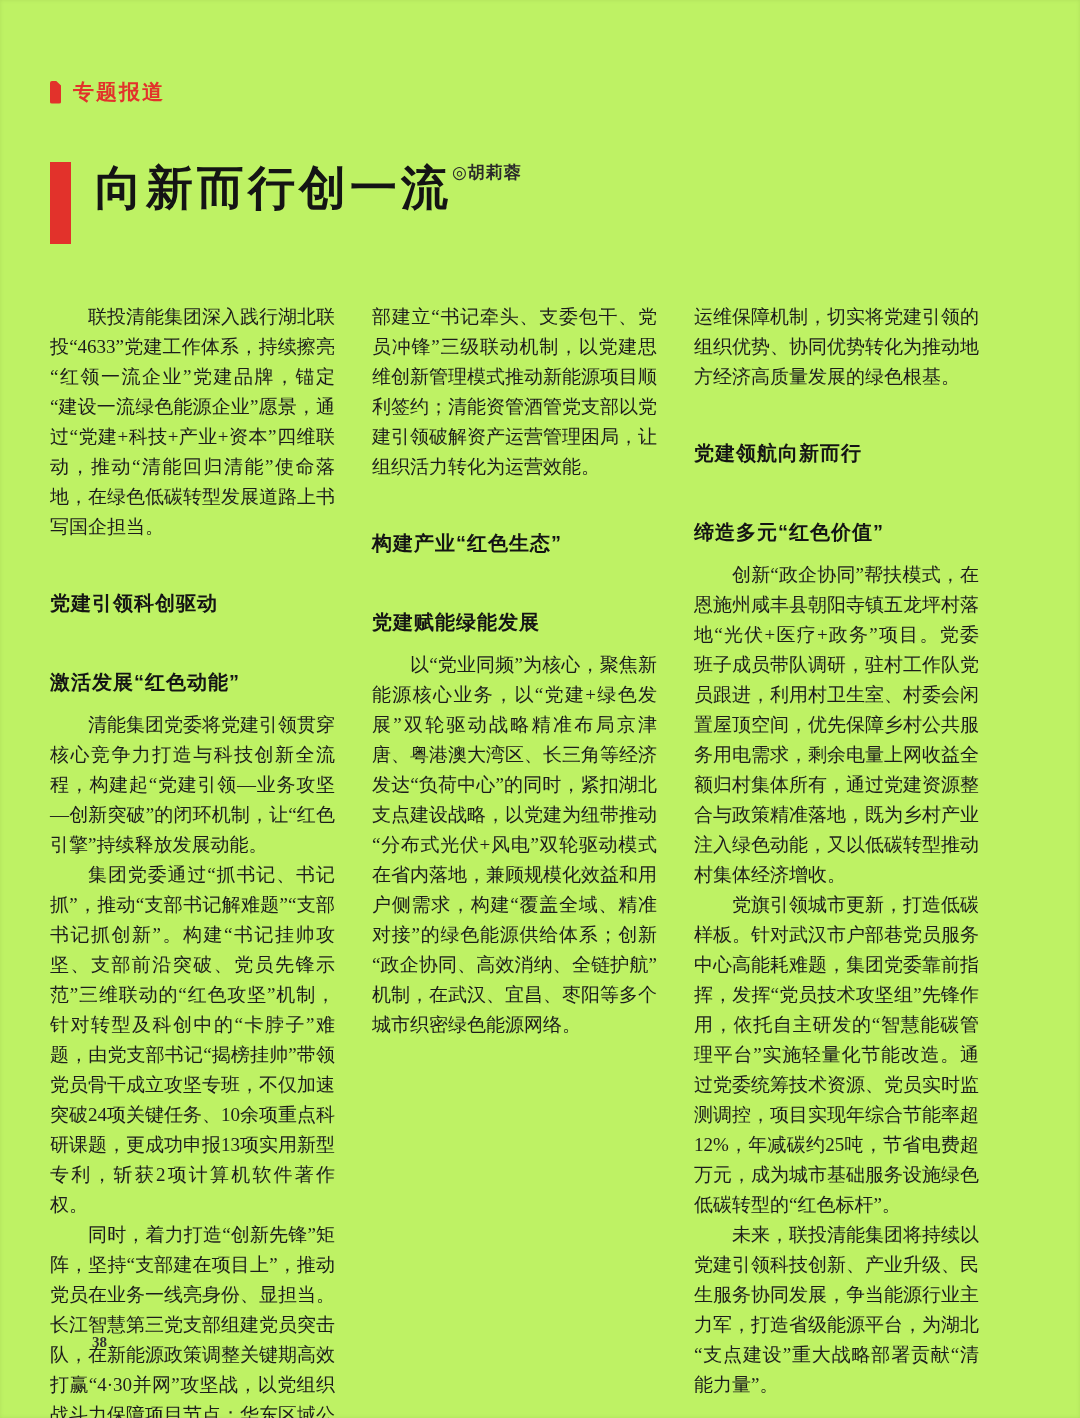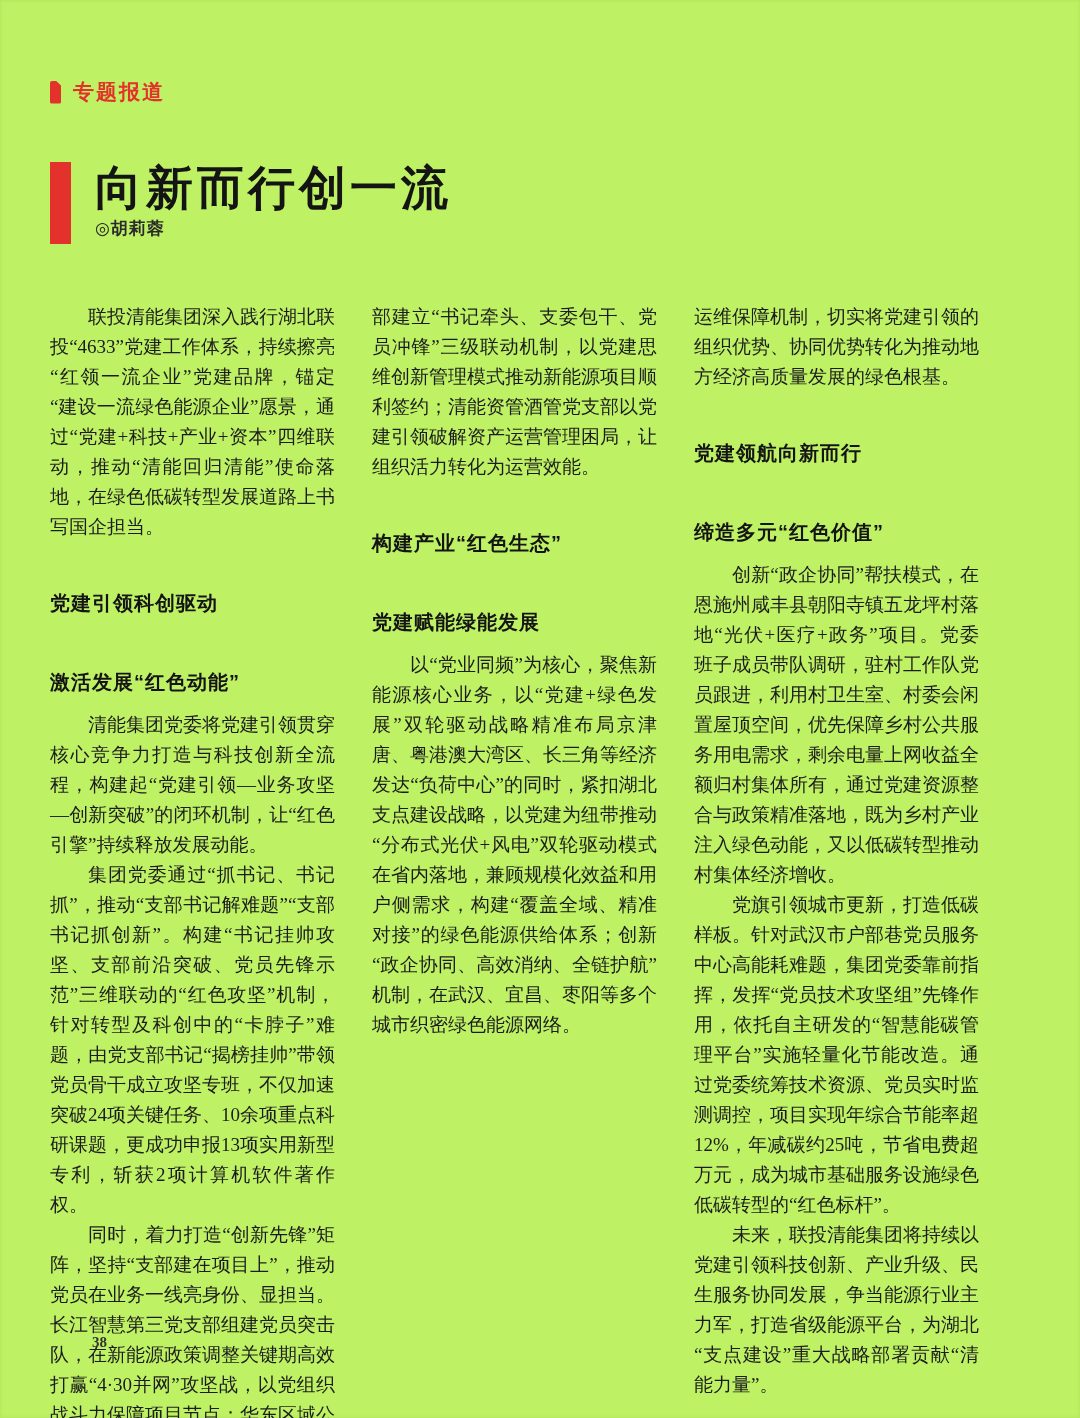--- a/index.html
+++ b/index.html
@@ -48,21 +48,21 @@
     align-items: flex-start;
     gap: 24px;
   }
   .title-bar {
     width: 21px;
     height: 82px;
     background: var(--accent);
     flex: 0 0 21px;
     margin-top: 2px;
   }
-  .title-texts { display: flex; flex-direction: column; }
+  .title-texts { display: flex; flex-direction: row; }
   .article-title {
     margin: 0;
     font-family: "Liberation Sans", "DejaVu Sans", sans-serif;
     font-weight: bold;
     font-size: 47px;
     line-height: 56px;
     letter-spacing: 4px;
     color: #141414;
   }
   .article-author {

